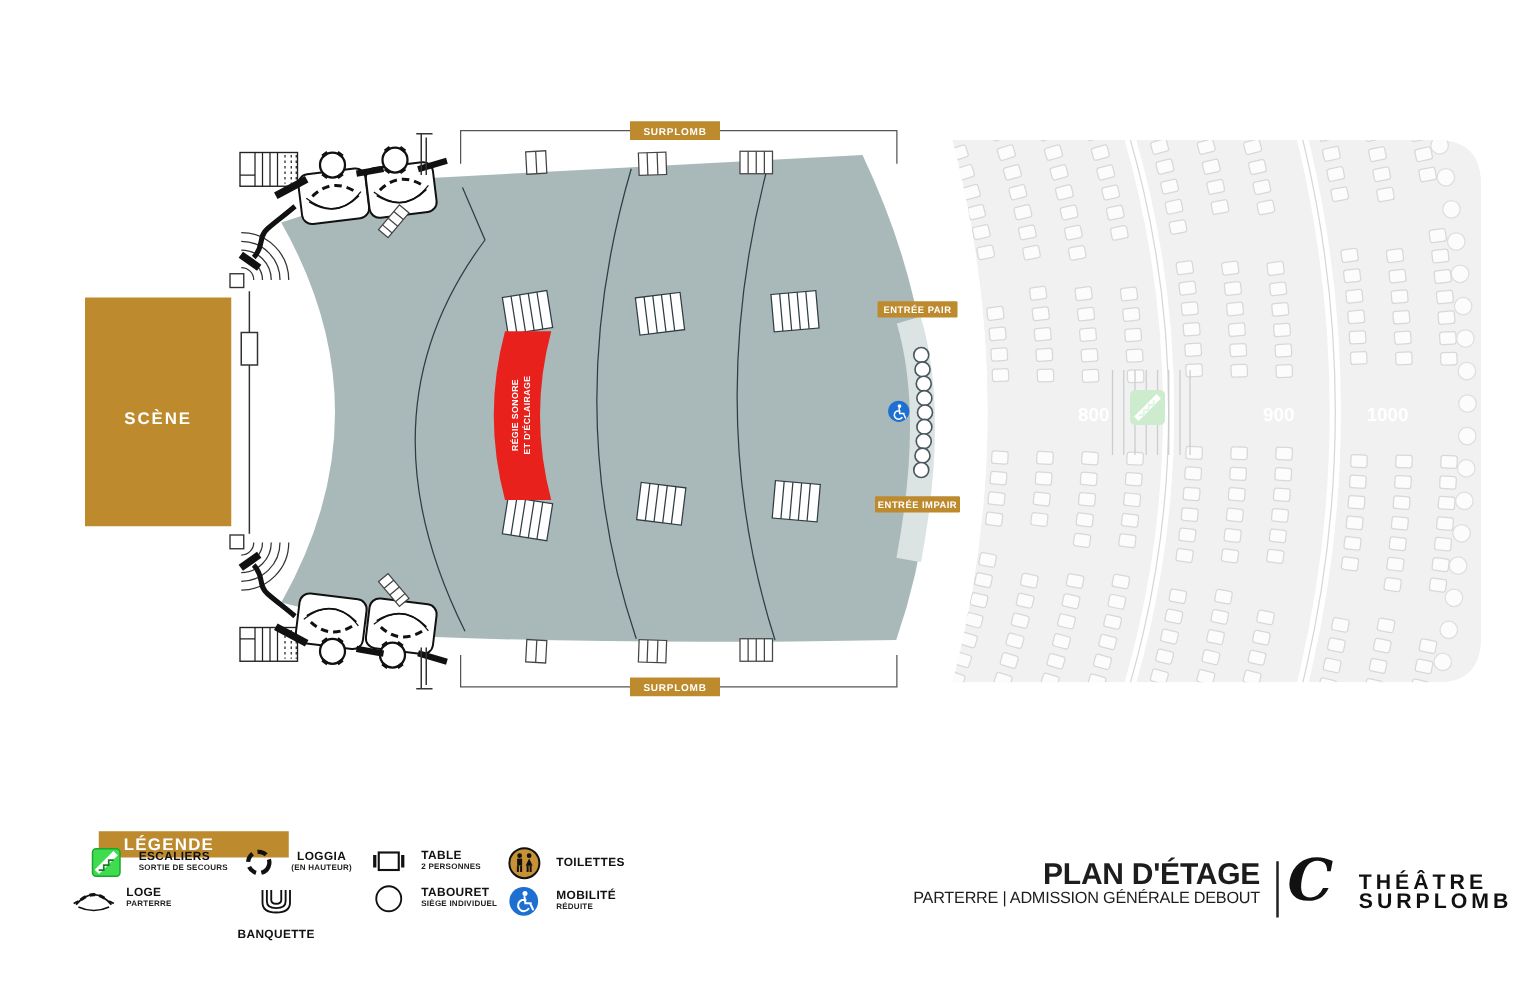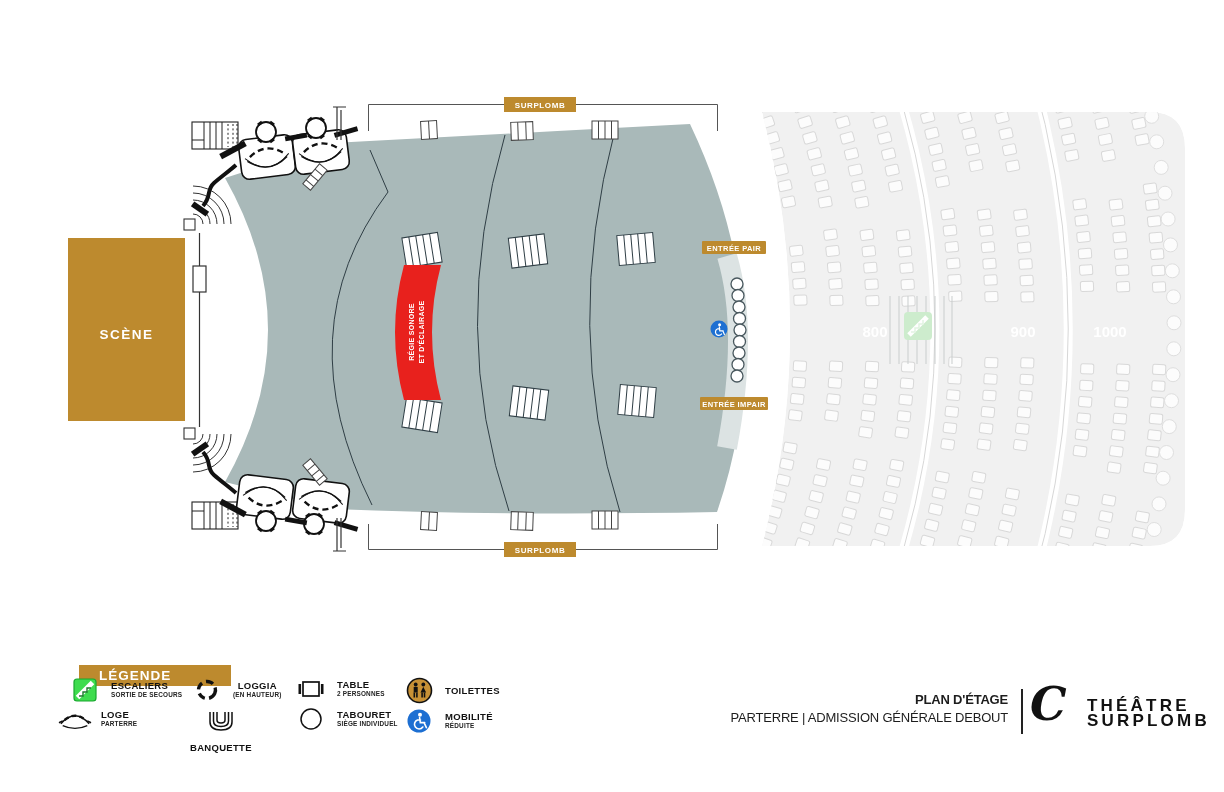--- a/index.html
+++ b/index.html
@@ -22,21 +22,21 @@
   .legend-bar{position:absolute;left:63px;top:665px;width:152px;height:21px;
     background:var(--gold);color:#fff;font-weight:bold;font-size:13.5px;
     letter-spacing:1px;line-height:21px;padding-left:20px;box-sizing:border-box;margin-left:16px;}
   .legend-item{position:absolute;display:flex;align-items:center;gap:9px;}
   .legend-item .ic{width:34px;display:flex;justify-content:center;align-items:center;}
   .legend-item .lab{font-size:9.5px;font-weight:bold;color:#111;letter-spacing:.3px;line-height:10px;}
   .legend-item .sub{font-size:6.4px;font-weight:bold;color:#222;letter-spacing:.2px;line-height:8px;}
 
   
   .footer-titles{position:absolute;left:640px;width:368px;top:690px;text-align:right;color:#1d1d1d;}
-  .footer-titles .t{font-size:13px;font-weight:bold;letter-spacing:-.2px;line-height:19px;}
+  .footer-titles .t{font-size:24px;font-weight:bold;letter-spacing:-.2px;line-height:19px;}
   .footer-titles .s{font-size:13px;line-height:17px;letter-spacing:-.2px;}
   .footer-divider{position:absolute;left:1021px;top:689px;width:1.5px;height:45px;background:#222;}
   .logo-c{position:absolute;left:1030px;top:680px;font-family:"DejaVu Serif",serif;
     font-style:italic;font-weight:bold;font-size:46px;color:#111;line-height:48px;}
   .brand{position:absolute;left:1087px;top:698px;font-size:17px;font-weight:bold;
     letter-spacing:3.2px;color:#111;line-height:15px;}
 </style>
 </head>
 <body>
 

